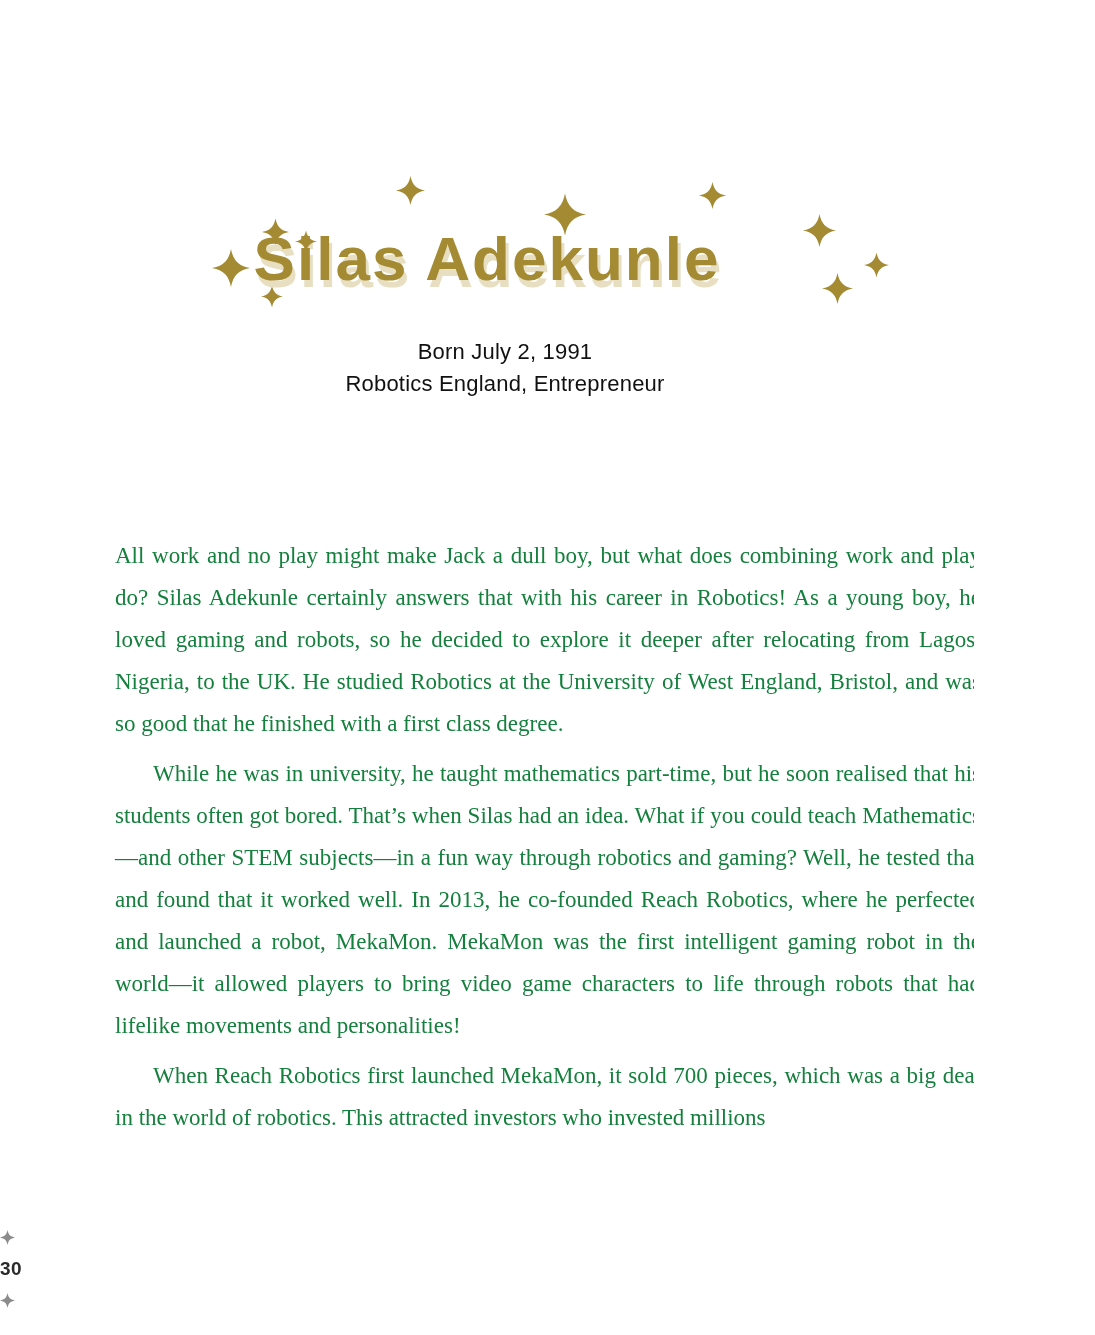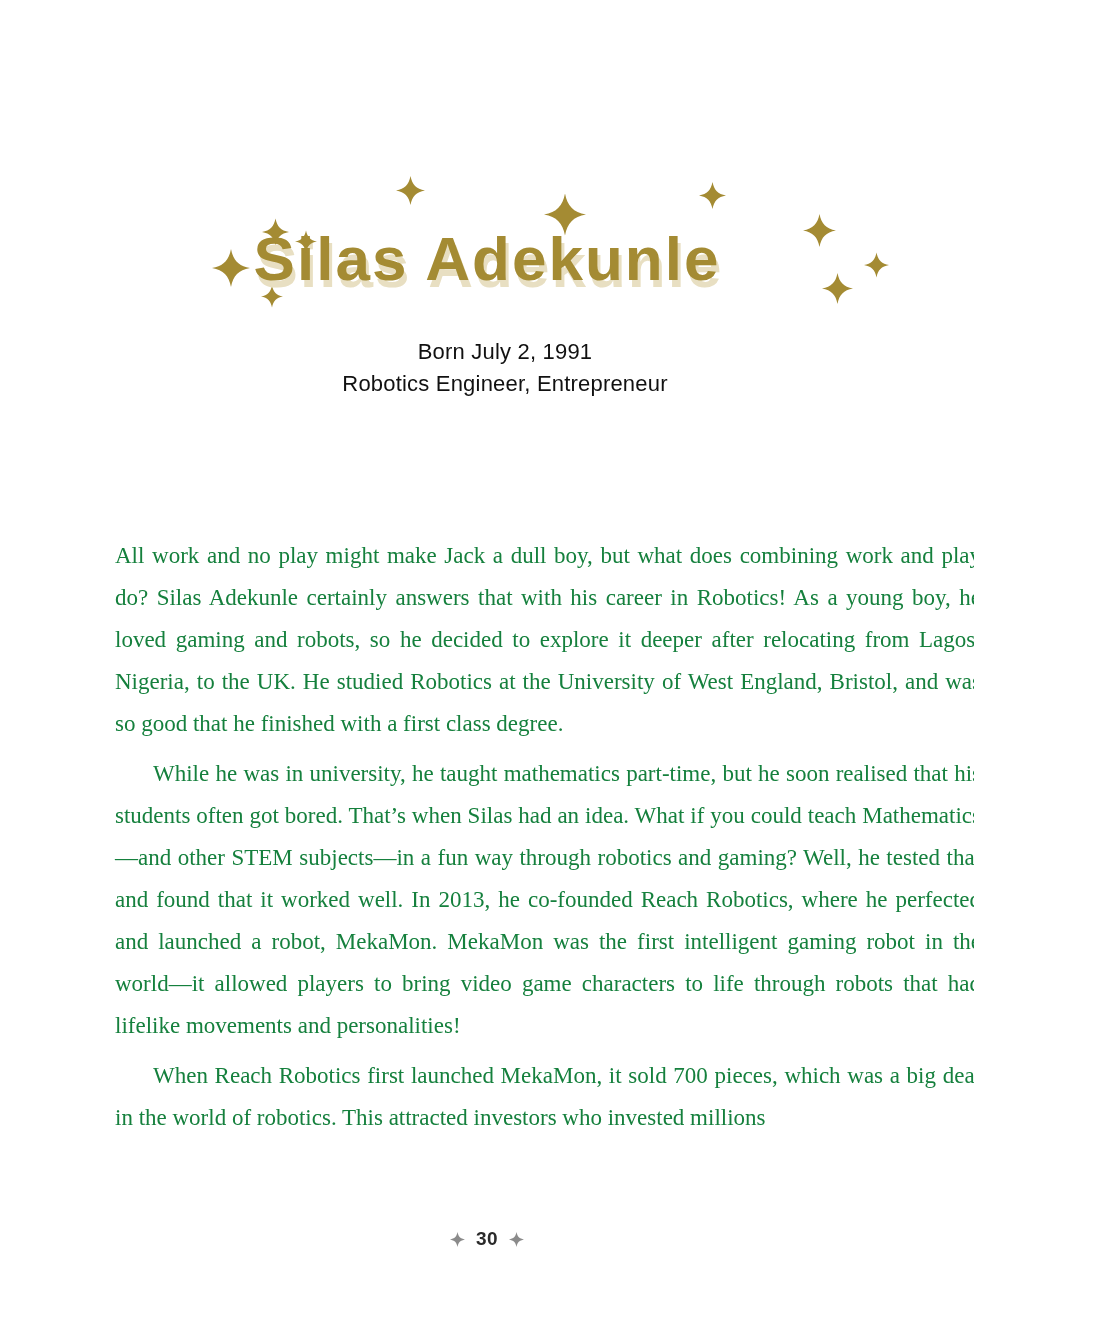--- a/index.html
+++ b/index.html
@@ -93,22 +93,22 @@
   .article p + p { text-indent: 38px; }
 
   
   .footer {
     position: absolute;
     top: 1228px;
     left: 0;
     right: 0;
     display: flex;
     justify-content: center;
-    align-items: center;
     gap: 11px;
+    flex-direction: column;
   }
   .footer .page-number {
     font-size: 19px;
     font-weight: 700;
     color: #2A2A2A;
     letter-spacing: 0.5px;
   }
   .footer .sparkle-gray {
     width: 15px;
     height: 19px;
@@ -173,21 +173,21 @@
       <span class="i-star">
           <svg viewBox="0 0 24 24" fill="currentColor">
             <path d="M12 0C13.4 7.3 16.7 10.6 24 12C16.7 13.4 13.4 16.7 12 24C10.6 16.7 7.3 13.4 0 12C7.3 10.6 10.6 7.3 12 0Z"></path>
           </svg>
         </span>
     </span>
   </h1>
 
   <div class="subtitle">
     <div>Born July 2, 1991</div>
-    <div>Robotics Engineer, Entrepreneur</div>
+    <div>Robotics England, Entrepreneur</div>
   </div>
 
   <div class="article">
     <p>All work and no play might make Jack a dull boy, but what does combining work and play do? Silas Adekunle certainly answers that with his career in Robotics! As a young boy, he loved gaming and robots, so he decided to explore it deeper after relocating from Lagos, Nigeria, to the UK. He studied Robotics at the University of West England, Bristol, and was so good that he finished with a first class degree.</p>
     <p>While he was in university, he taught mathematics part-time, but he soon realised that his students often got bored. That’s when Silas had an idea. What if you could teach Mathematics—and other STEM subjects—in a fun way through robotics and gaming? Well, he tested that and found that it worked well. In 2013, he co-founded Reach Robotics, where he perfected and launched a robot, MekaMon. MekaMon was the first intelligent gaming robot in the world—it allowed players to bring video game characters to life through robots that had lifelike movements and personalities!</p>
     <p>When Reach Robotics first launched MekaMon, it sold 700 pieces, which was a big deal in the world of robotics. This attracted investors who invested millions</p>
   </div>
 
   <div class="footer">
     <span class="sparkle-gray">

